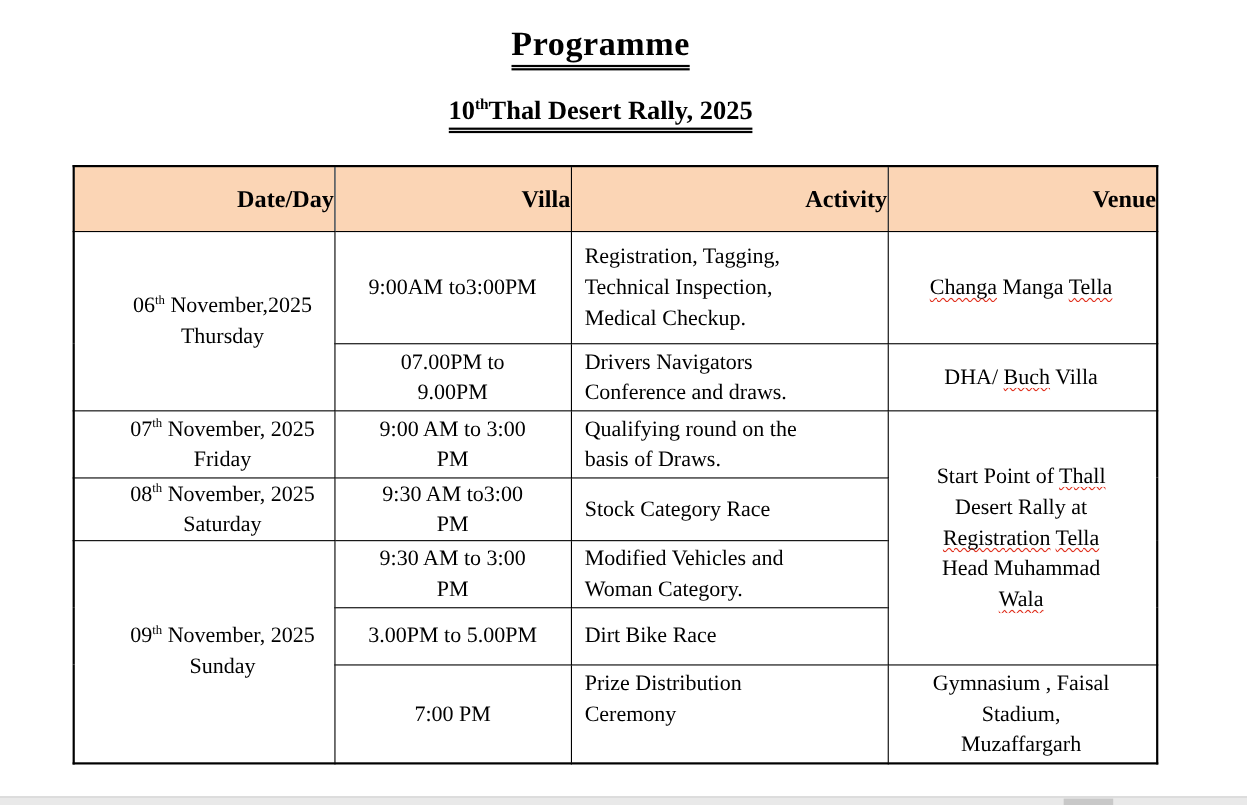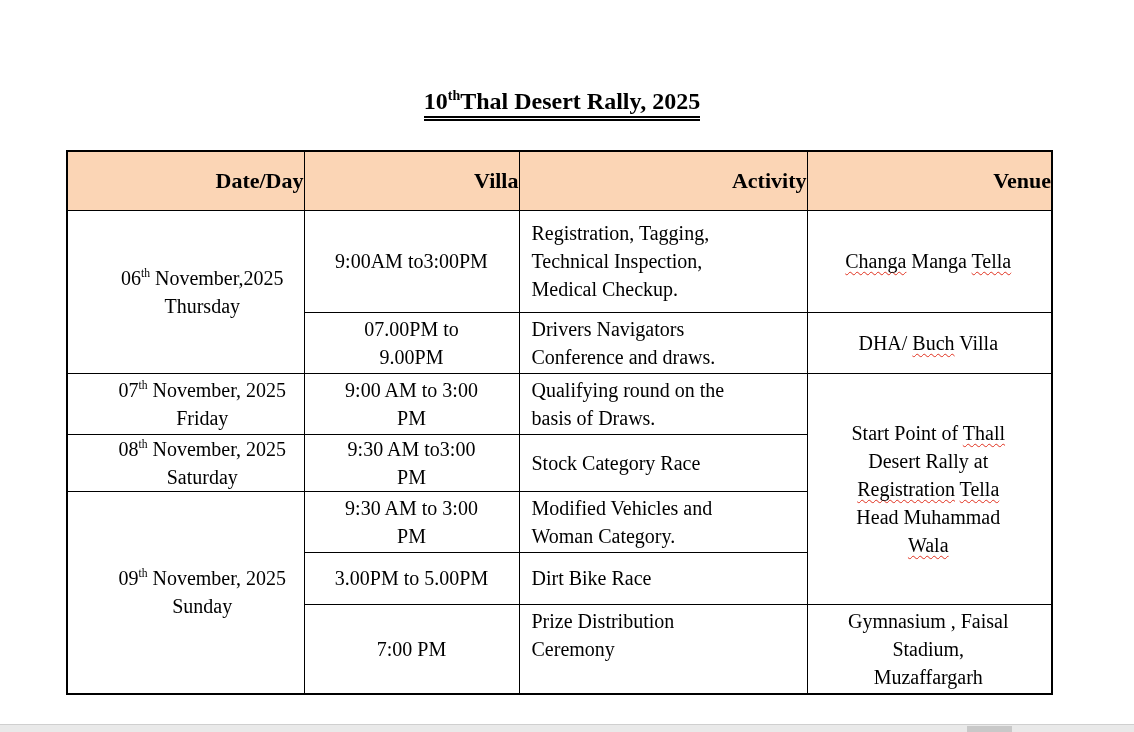--- a/index.html
+++ b/index.html
@@ -12,21 +12,21 @@
     color: #000;
   }
   .page { position: absolute; inset: 0; background: #fff; }
 
   .doc-title {
     position: absolute; top: 22px; left: 0; width: 1092px;
     text-align: center; font-size: 31px; font-weight: bold;
     letter-spacing: 0.5px;
   }
   .doc-subtitle {
-    position: absolute; top: 88px; left: 16px; width: 1092px;
+    position: absolute; top: 88px; left: 0; width: 1092px;
     text-align: center; font-size: 24px; font-weight: bold;
   }
   .dbl-underline {
     display: inline-block;
     padding-bottom: 1px;
     border-bottom: 5px double #000;
   }
   sup { vertical-align: super; font-size: 0.58em; line-height: 0; }
 
   table.programme {
@@ -71,20 +71,21 @@
   .hscroll-thumb {
     position: absolute; left: 967px; top: 1px; width: 45px; height: 6px;
     background: var(--scroll-thumb, #c8c8c8);
   }
 </style>
 </head>
 <body>
 
 <div class="page">
 
+  <h1 class="doc-title"><span class="dbl-underline">Programme</span></h1>
 
   <h2 class="doc-subtitle"><span class="dbl-underline"><span>10</span><sup>th</sup><span>Thal Desert Rally, 2025</span></span></h2>
 
   <table class="programme">
     <colgroup>
       <col style="width:237px">
         <col style="width:215px">
         <col style="width:288px">
         <col style="width:245px">
     </colgroup>

